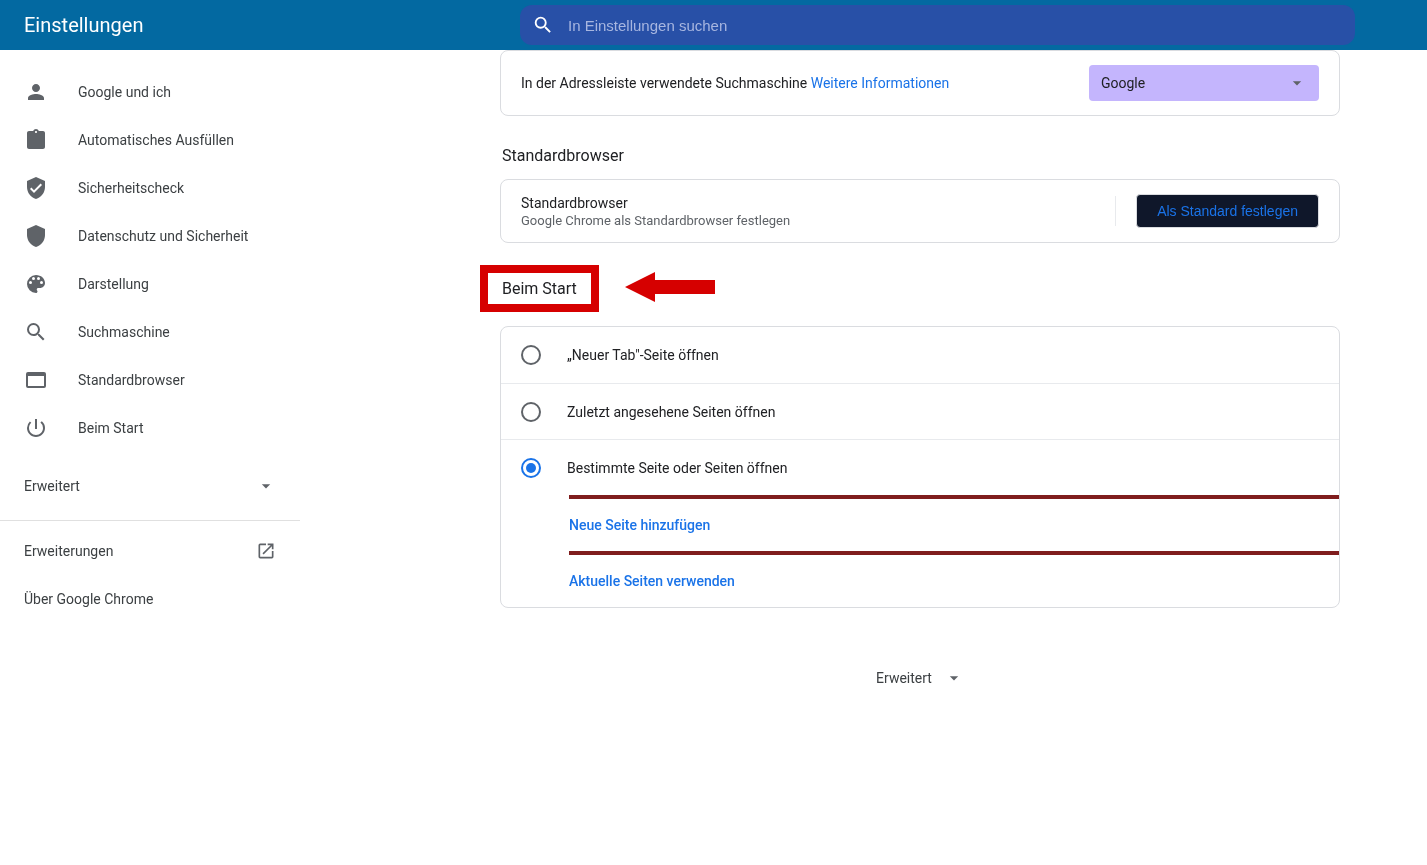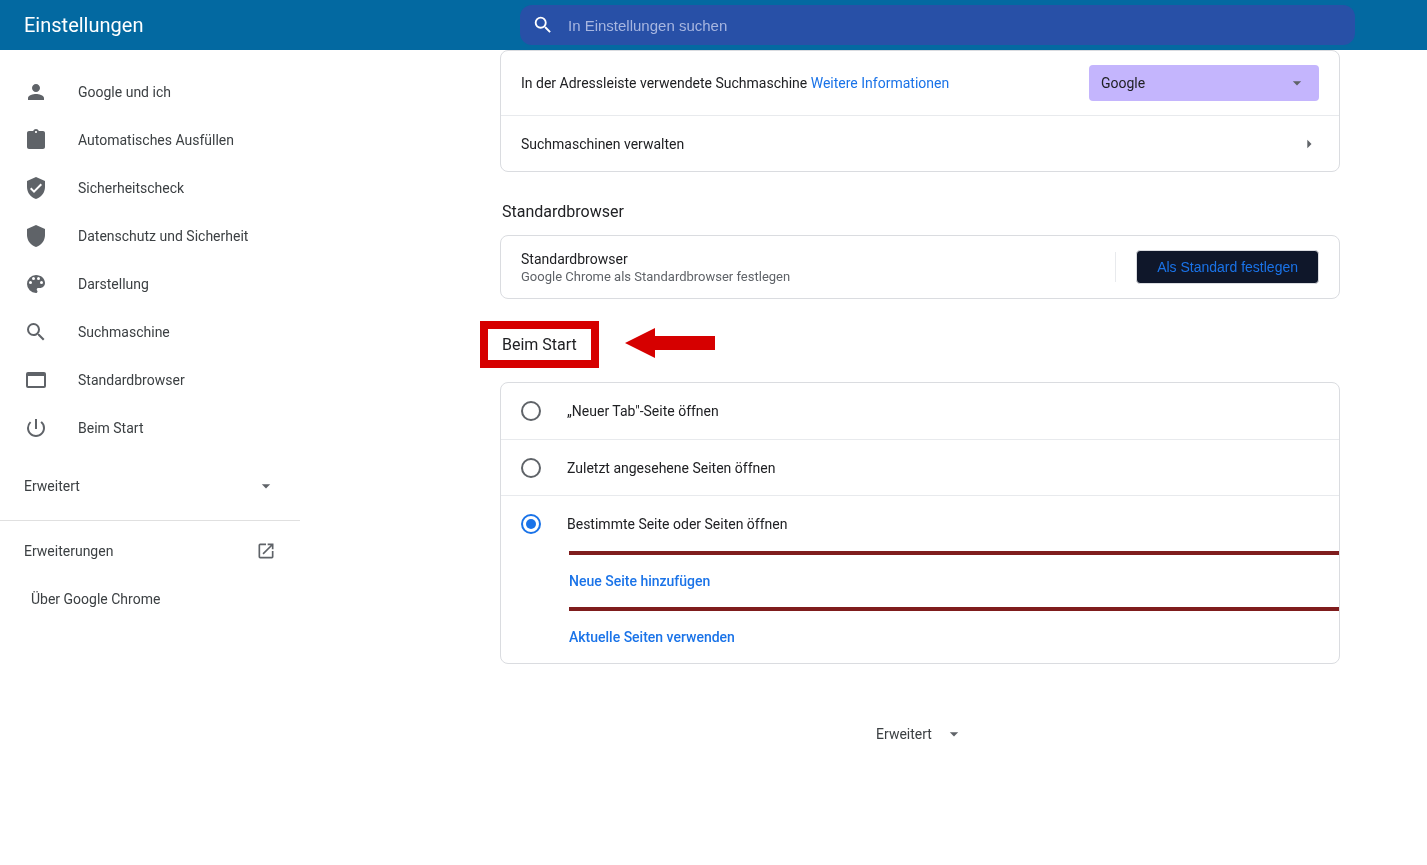--- a/index.html
+++ b/index.html
@@ -16,21 +16,21 @@
     .layout { display:flex; }
     .sidebar { width:300px; padding-top:18px; }
     .side-item { display:flex; align-items:center; height:48px; padding-left:24px; cursor:pointer; color:#3c4043; }
     .side-item .ico { width:24px; height:24px; margin-right:30px; fill:#5f6368; }
     .side-item span { font-size:14px; }
     .side-adv { display:flex; align-items:center; justify-content:space-between; height:48px; padding:0 24px; cursor:pointer; color:#3c4043; margin-top:10px; }
     .side-adv svg { width:20px; height:20px; fill:#5f6368; }
     .side-sep { border-top:1px solid #e0e0e0; margin:10px 0 6px; }
     .side-ext { display:flex; align-items:center; justify-content:space-between; height:48px; padding:0 24px; cursor:pointer; color:#3c4043; }
     .side-ext svg { width:20px; height:20px; fill:#5f6368; }
-    .side-link { display:flex; align-items:center; height:48px; padding-left:31px; cursor:pointer; color:#3c4043; }
+    .side-link { display:flex; align-items:center; height:48px; padding-left:24px; cursor:pointer; color:#3c4043; }
 
     .main { flex:1; padding:0 20px 60px 200px; max-width:1060px; }
 
     .card { border:1px solid #dadce0; border-radius:8px; background:#fff; }
     .row { display:flex; align-items:center; padding:14px 20px; min-height:56px; }
     .row + .row { border-top:1px solid #e8eaed; }
     .row .txt { flex:1; color:#202124; font-size:14px; }
     .link { color:#1a73e8; cursor:pointer; }
     .row .chev { width:20px; height:20px; fill:#5f6368; }
     .select { display:flex; align-items:center; justify-content:space-between; width:230px; height:36px; padding:0 12px; background:#c4b5fd; border-radius:4px; cursor:pointer; }
@@ -149,26 +149,20 @@
           <span>In der Adressleiste verwendete Suchmaschine</span>
           <span class="link">Weitere Informationen</span>
         </div>
         <div class="select">
           <span>Google</span>
           <svg viewBox="0 0 24 24">
               <path d="M7 10l5 5 5-5z"></path>
             </svg>
         </div>
       </div>
-      <div class="row">
-        <div class="txt">Suchmaschinen verwalten</div>
-        <svg class="chev" viewBox="0 0 24 24">
-            <path d="M10 17l5-5-5-5v10z"></path>
-          </svg>
-      </div>
     </div>
 
     <div class="section-h">Standardbrowser</div>
     <div class="card">
       <div class="row">
         <div class="txt">
           <div>Standardbrowser</div>
           <div class="sub">Google Chrome als Standardbrowser festlegen</div>
         </div>
         <div class="bot-sep"></div>

